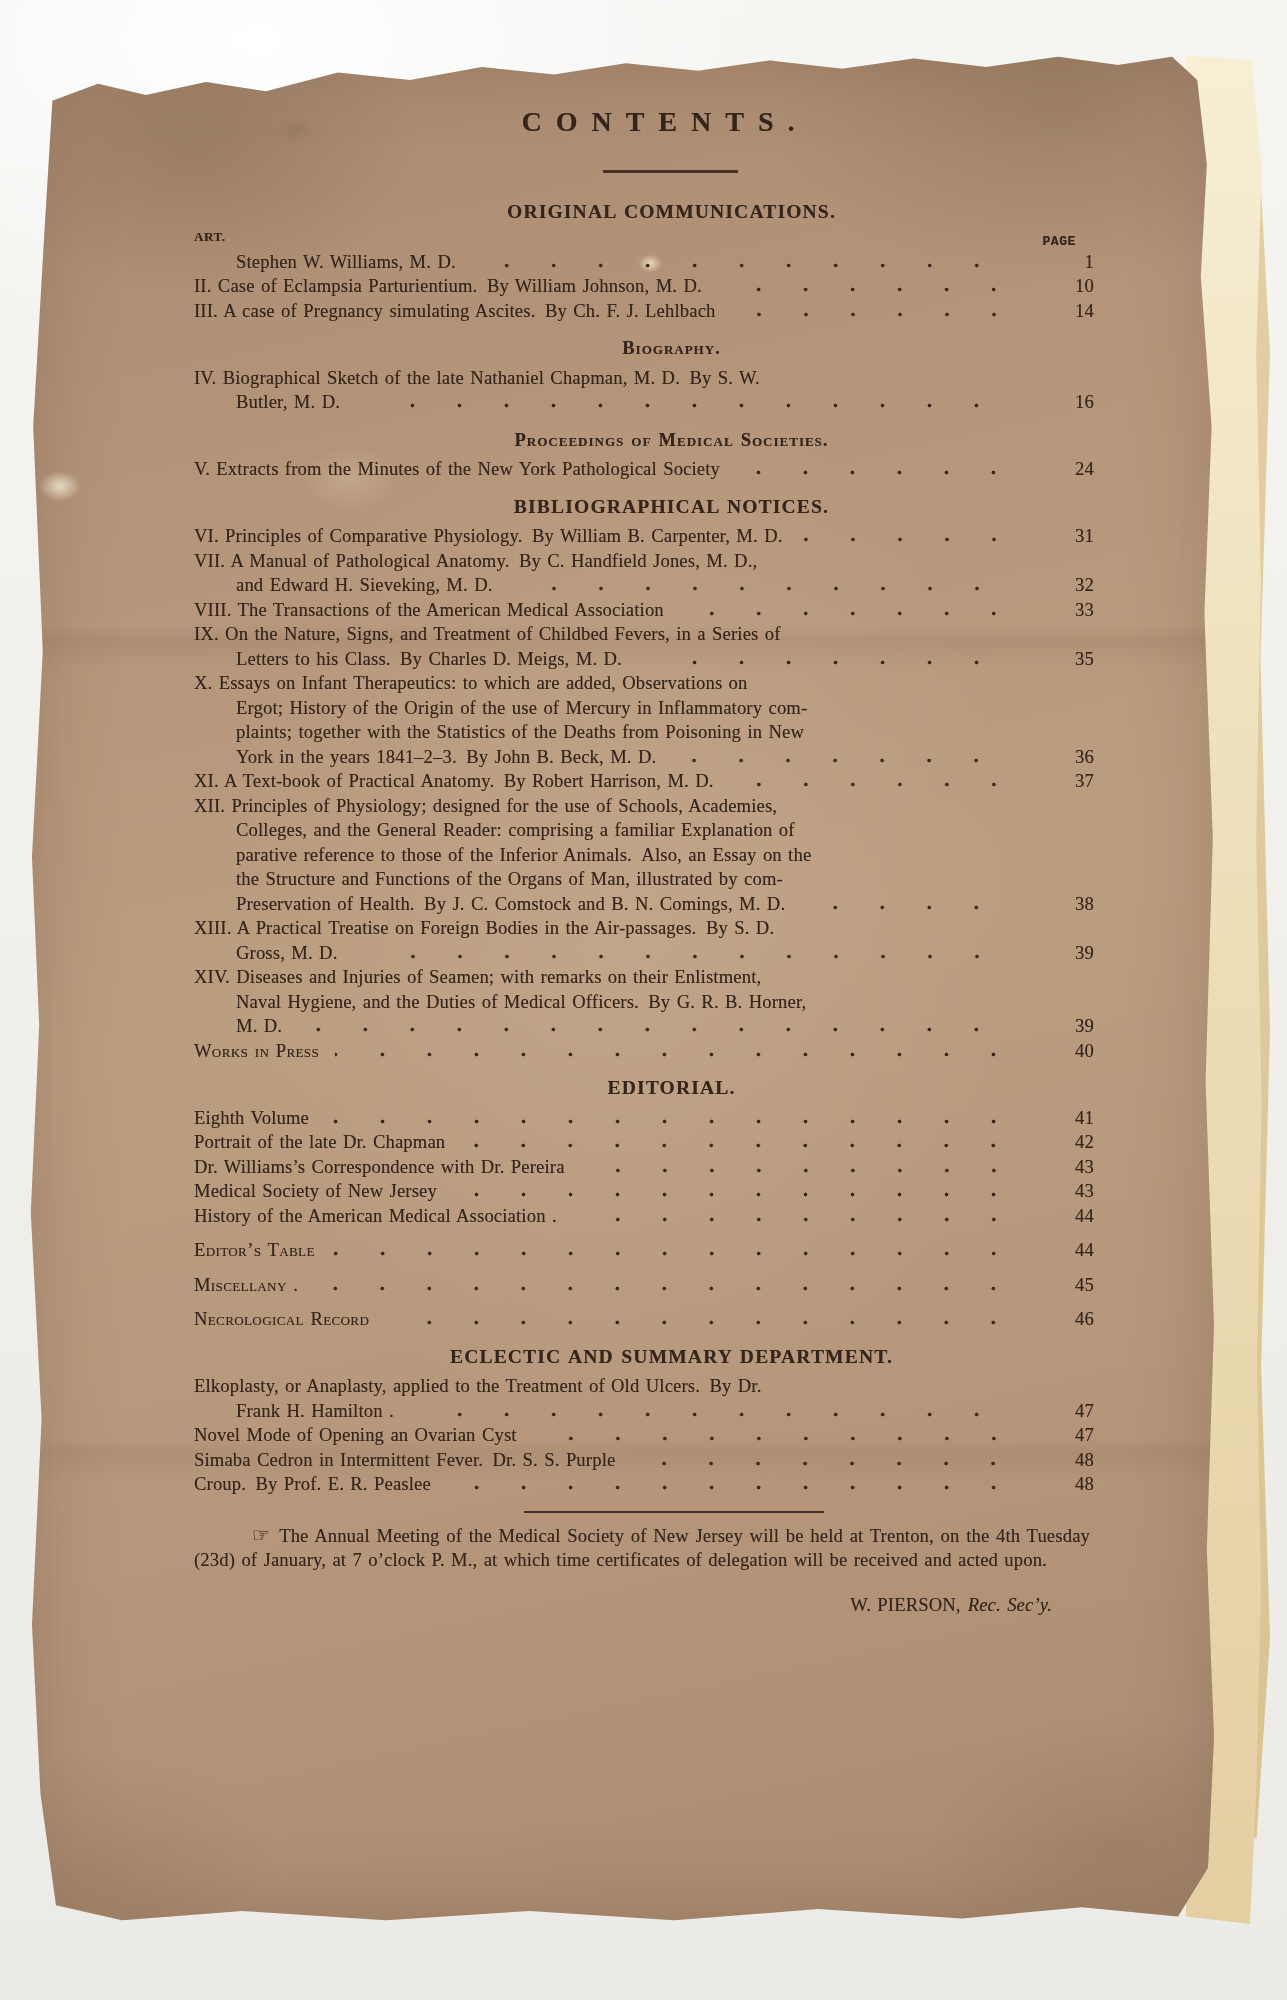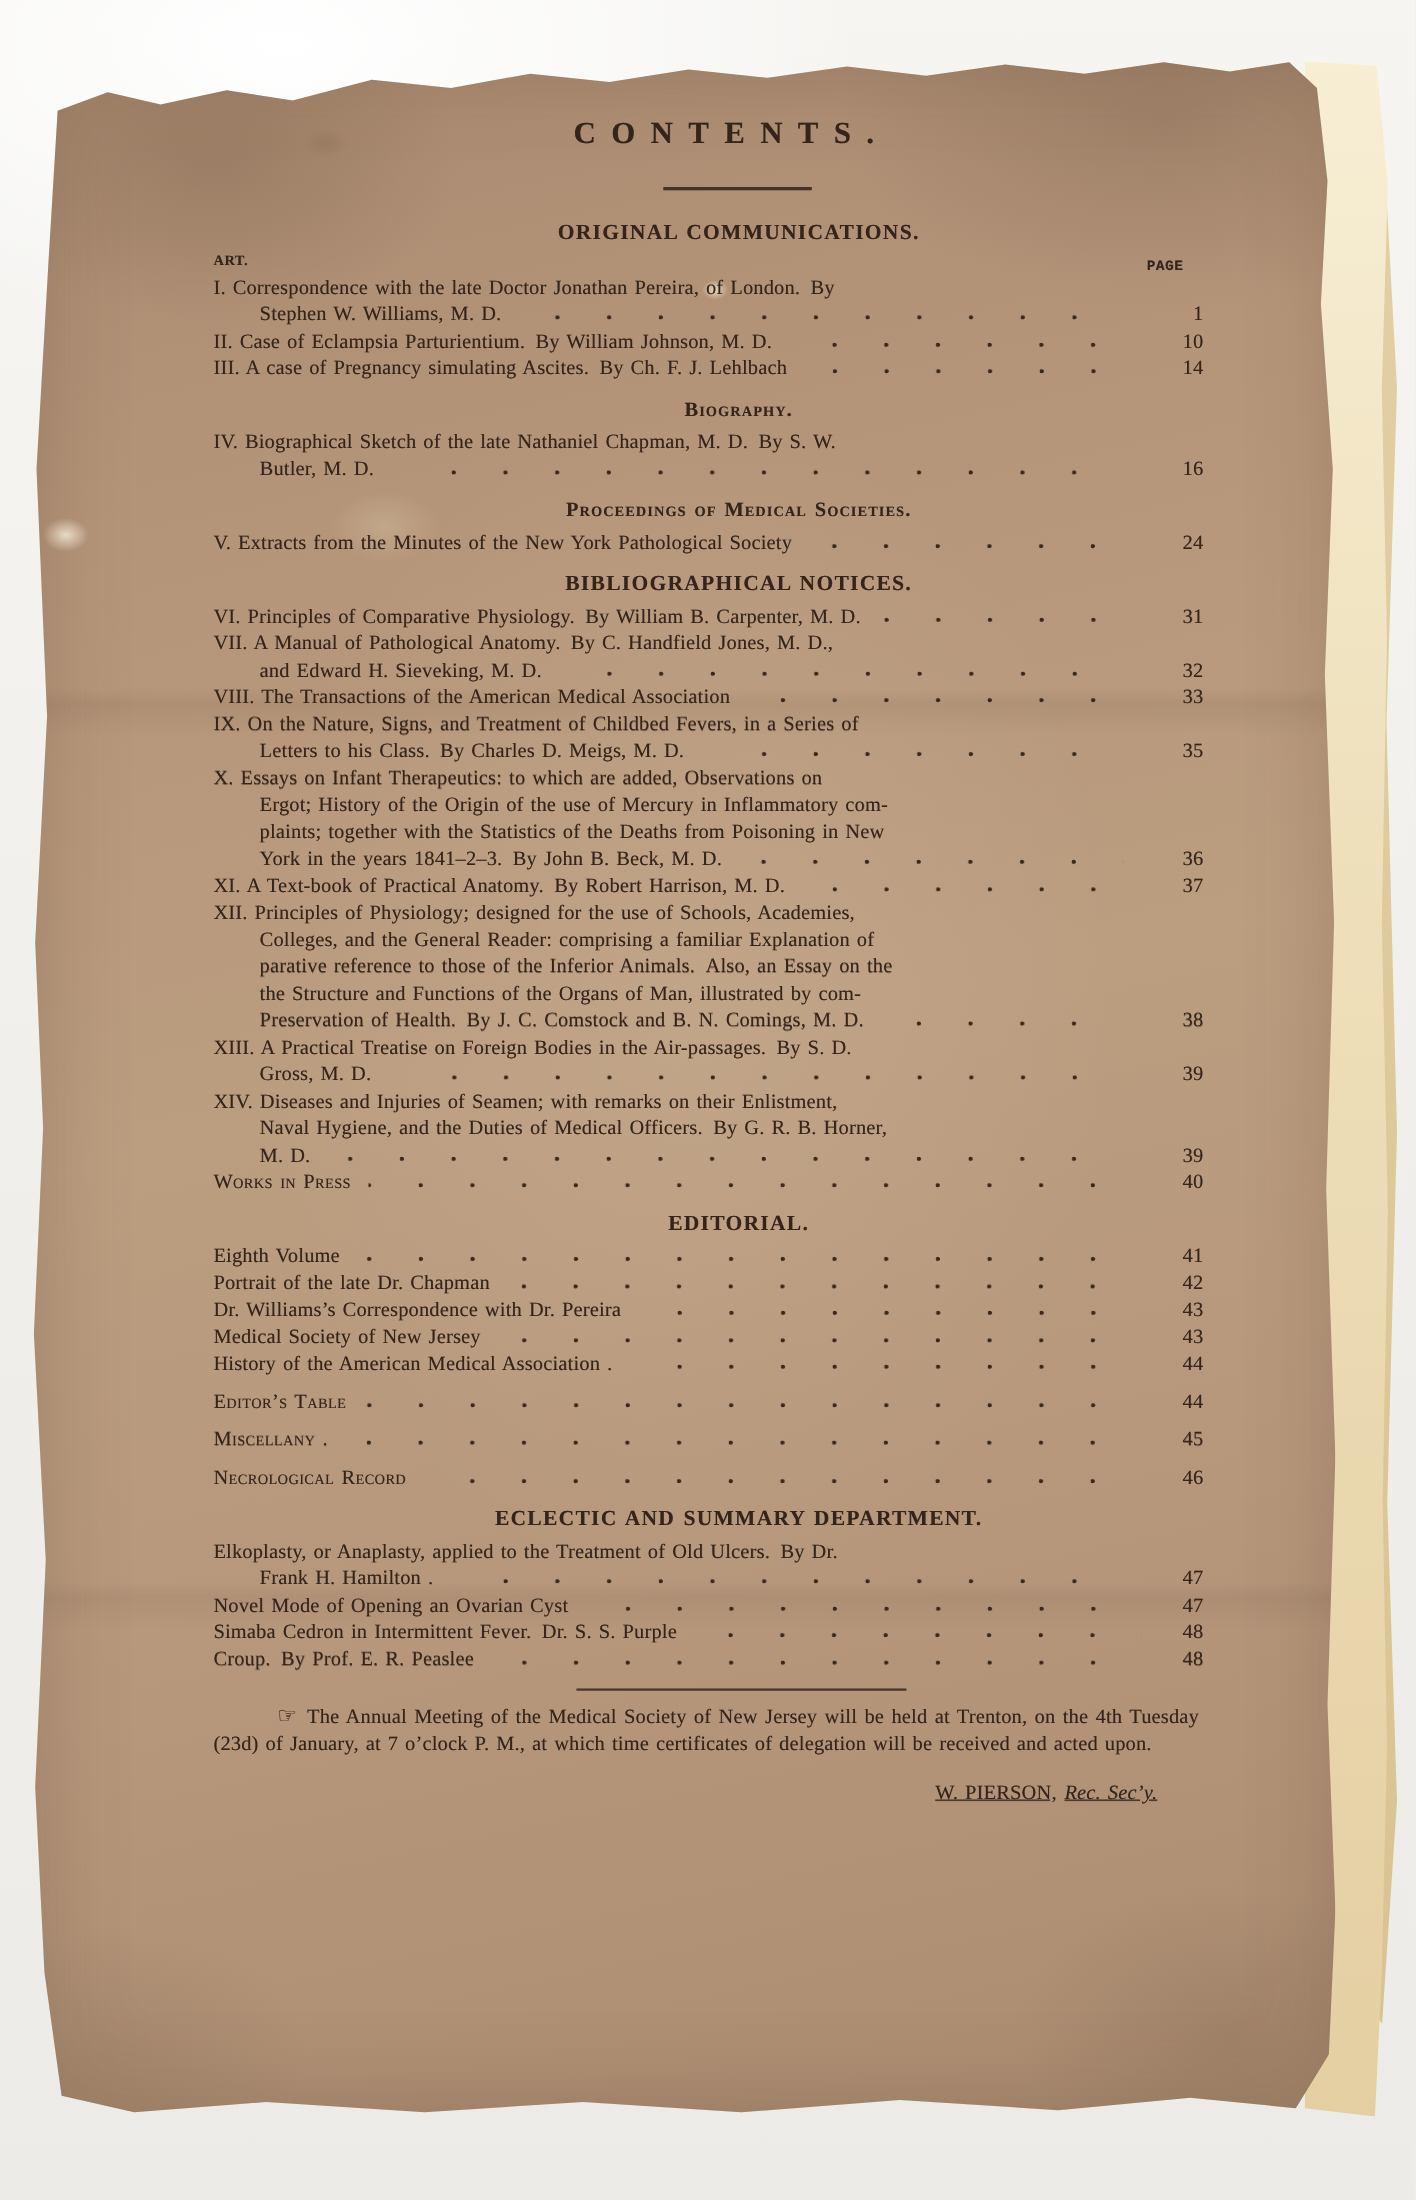--- a/index.html
+++ b/index.html
@@ -54,21 +54,21 @@
   .toc-line.cont{padding-left:42px;gap:17px;}
   .toc-text{white-space:pre;}
   .toc-text.sc{font-variant:small-caps;letter-spacing:.4px;}
   .dots{flex:1 1 auto;min-width:26px;align-self:baseline;height:5px;margin:0 10px 0 16px;
      background-image:radial-gradient(circle at 2.5px 2.5px, rgba(50,34,23,.95) 1.6px, rgba(50,34,23,0) 2.2px);
      background-size:47px 5px;background-repeat:repeat-x;background-position:right center;}
   .pg{flex:0 0 46px;text-align:right;}
 
   .note{margin-top:2px;text-align:justify;text-indent:58px;padding-right:4px;}
   .manicule{font-family:"DejaVu Sans",sans-serif;font-size:20px;margin-right:9px;text-indent:0;}
-  .signature{text-align:right;padding-right:42px;margin-top:20px;text-decoration:underline;}
+  .signature{text-align:right;padding-right:42px;margin-top:20px;}
   .signature .sig-title{font-style:italic;margin-left:7px;}
 </style>
 </head>
 <body>
 
 <div class="stage">
   <div class="stage-light"></div>
   <div class="book-edge-2"></div>
   <div class="book-edge-1"></div>
 
@@ -80,23 +80,20 @@
       <div class="doc-title">CONTENTS.</div>
       <div class="rule1"></div>
 
       <div>
           <div class="sec-h caps">ORIGINAL COMMUNICATIONS.</div>
           <div class="art-row">
             <span class="art">ART.</span>
             <span class="pagehdr">PAGE</span>
           </div>
           <div class="toc-item">
-            <div class="toc-line">
-              <span class="toc-text">I. Correspondence with the late Doctor Jonathan Pereira, of London. By</span>
-            </div>
             <div class="toc-line cont">
               <span class="toc-text">Stephen W. Williams, M. D.</span>
               <div class="dots"></div>
               <span class="pg">1</span>
             </div>
           </div>
           <div class="toc-item">
             <div class="toc-line">
               <span class="toc-text">II. Case of Eclampsia Parturientium. By William Johnson, M. D.</span>
               <div class="dots"></div>

